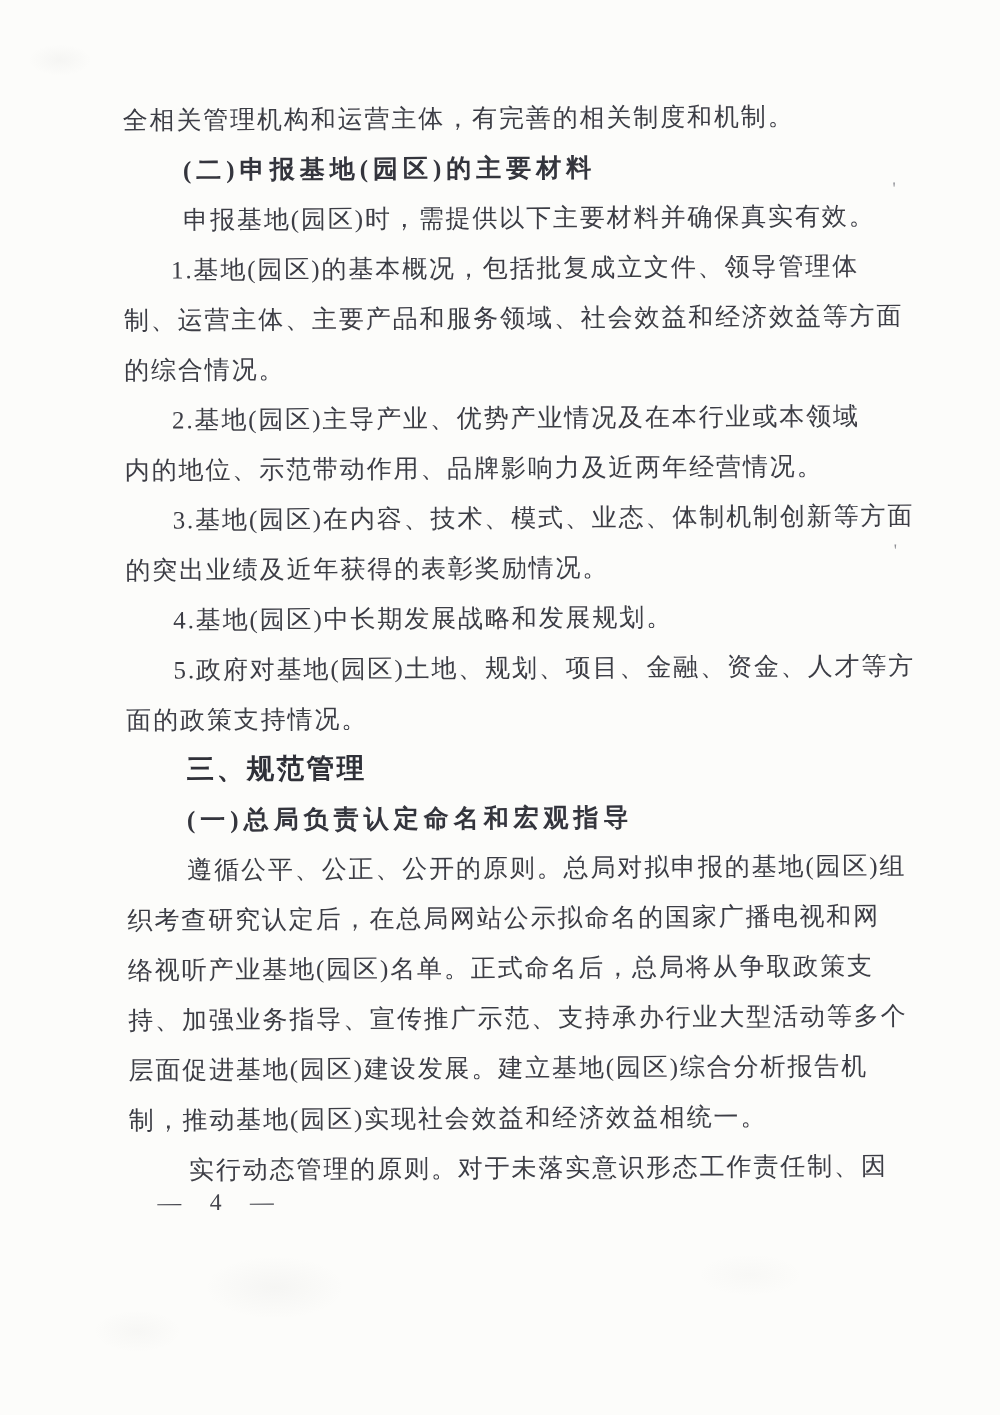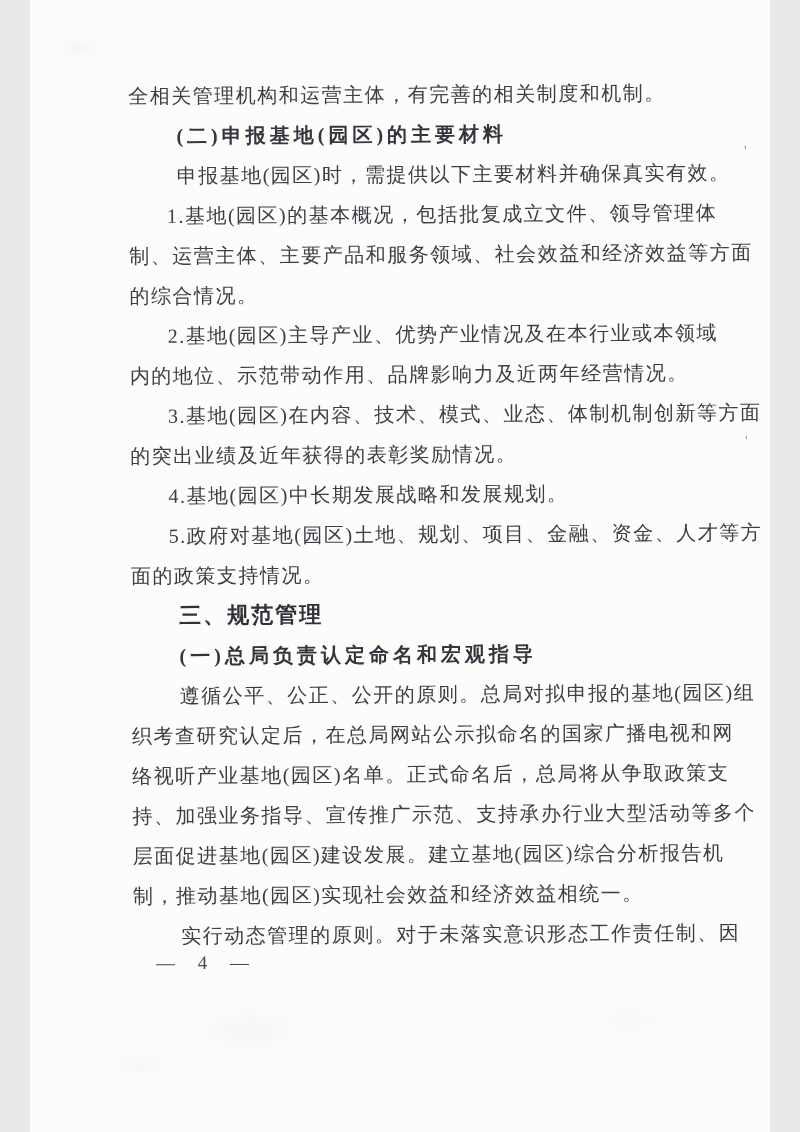--- a/index.html
+++ b/index.html
@@ -2,21 +2,21 @@
 <html><head>
 <meta charset="utf-8">
 <style>
   html, body {
     margin: 0;
     padding: 0;
     background: #e9e9e7;
   }
   .page {
     position: relative;
-    width: 740px;
+    width: 800px;
     height: 1132px;
     margin: 0 auto;
     overflow: hidden;
     background-color: #fcfcfa;
     background-image:
       radial-gradient(80px 36px at 220px 1030px, rgba(120,120,122,0.05), transparent 70%),
       radial-gradient(50px 24px at 110px 1065px, rgba(120,120,122,0.04), transparent 70%),
       radial-gradient(36px 18px at 48px 48px, rgba(120,120,122,0.05), transparent 70%),
       radial-gradient(30px 14px at 150px 95px, rgba(120,120,122,0.04), transparent 70%),
       radial-gradient(60px 24px at 600px 1020px, rgba(120,120,122,0.03), transparent 70%);

